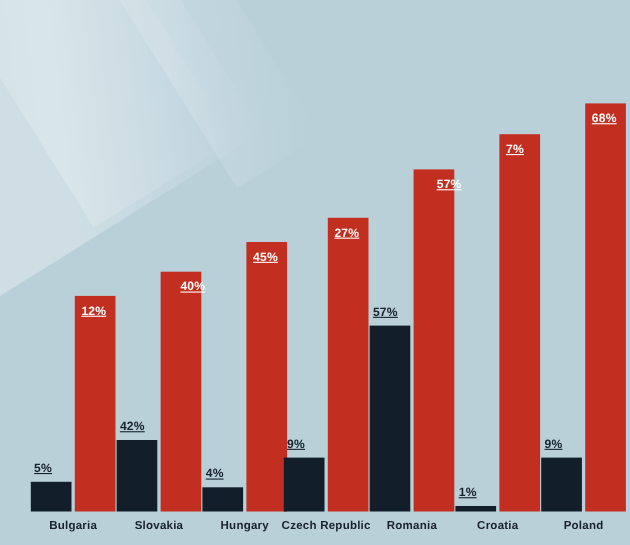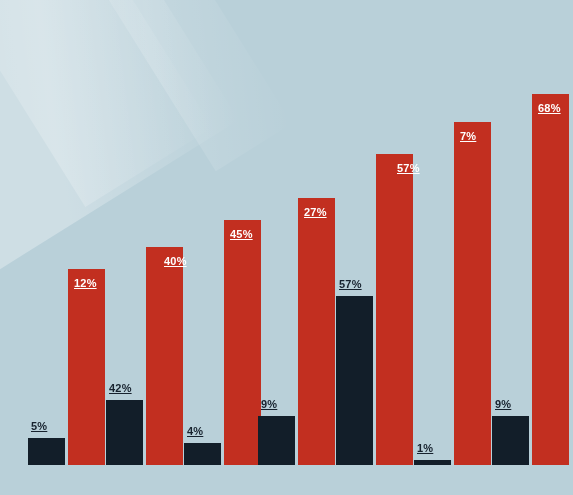--- a/index.html
+++ b/index.html
@@ -183,14 +183,23 @@
         <div class="vlabel red-lab" style="bottom: 323.35px; color: rgb(255, 255, 255);">7%</div>
       </div>
       <div class="group" style="left: 492px; width: 77px;">
         <div class="bar dark" style="height: 49.05px; background: rgb(18, 30, 41);"></div>
         <div class="bar red" style="height: 370.6px; background: rgb(194, 47, 32);"></div>
         <div class="vlabel dark-lab" style="bottom: 55.05px; color: rgb(23, 34, 46);">9%</div>
         <div class="vlabel red-lab" style="bottom: 350.6px; color: rgb(255, 255, 255);">68%</div>
       </div>
     </div>
 
+  <div id="axis">
+      <div class="axis-label" style="left: 66.5px;">Bulgaria</div>
+      <div class="axis-label" style="left: 144.5px;">Slovakia</div>
+      <div class="axis-label" style="left: 222.5px;">Hungary</div>
+      <div class="axis-label" style="left: 296.5px;">Czech Republic</div>
+      <div class="axis-label" style="left: 374.5px;">Romania</div>
+      <div class="axis-label" style="left: 452.5px;">Croatia</div>
+      <div class="axis-label" style="left: 530.5px;">Poland</div>
+    </div>
 
 </div>
 
 </body></html>

